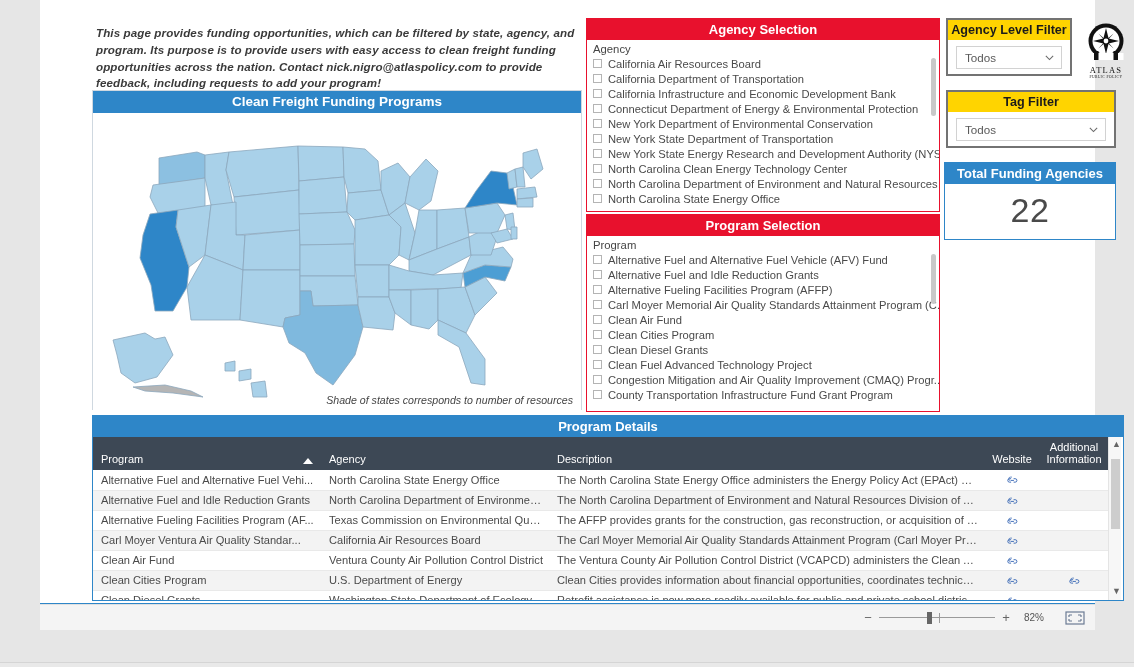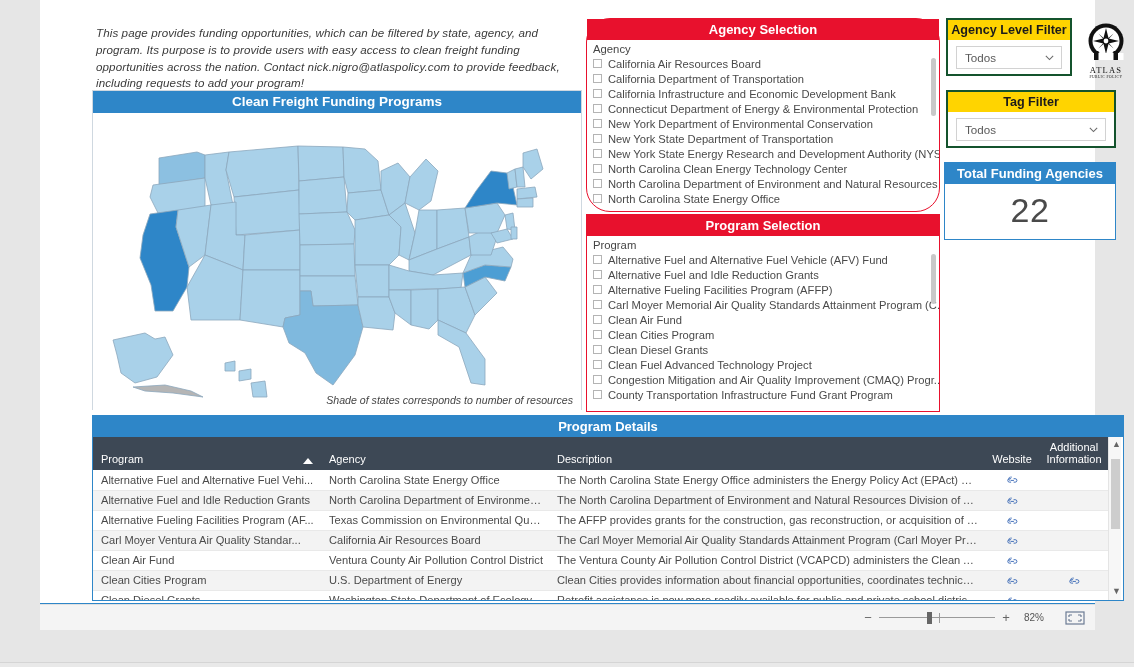--- a/index.html
+++ b/index.html
@@ -31,20 +31,21 @@
   
   #intro {
     position: absolute;
     left: 56px; top: 25px;
     width: 480px;
     font-size: 11.6px;
     font-style: italic;
     color: #3a3a3a;
     line-height: 1.45;
     letter-spacing: .1px;
+    font-weight: bold;
   }
 
   
   .vis { position: absolute; background:#fff; }
   .vis-title {
     font-size: 13px; font-weight: bold; color:#fff;
     text-align: center; line-height: 21px; height: 21px;
   }
 
   
@@ -74,27 +75,27 @@
   .cb {
     width: 9px; height: 9px;
     border:1px solid #b4b4b4; background:#fff;
     margin-right: 6px; flex:none;
   }
   .sbar {
     position:absolute; right:3px; width:5px;
     background:#c8c8c8; border-radius:3px;
   }
 
-  #agency-vis  { position:absolute; left:546px; top:18px;  width:354px; height:194px;border-radius:24px; }
+  #agency-vis  { position:absolute; left:546px; top:18px;  width:354px; height:194px; }
   #agency-list { height: 152px; }
   #program-vis  { position:absolute; left:546px; top:214px; width:354px; height:198px; }
   #program-list { height: 156px; }
 
   
-  .filter-card { position:absolute; border:2px solid #14532d; background:#fff; }
+  .filter-card { position:absolute; border:2px solid #737373; background:#fff; }
   .filter-card .vis-title { background:#ffd400; color:#1b1b1b; height:20px; line-height:20px; font-size:12.6px; }
   .dd {
     margin: 6px 8px 7px 8px;
     height: 23px;
     border:1px solid #d2d2d2; background:#fff;
     display:flex; align-items:center;
     padding: 0 6px 0 8px;
     font-size: 11.6px; color:#5a5a5a;
   }
   .dd .dd-val { flex:1; }

